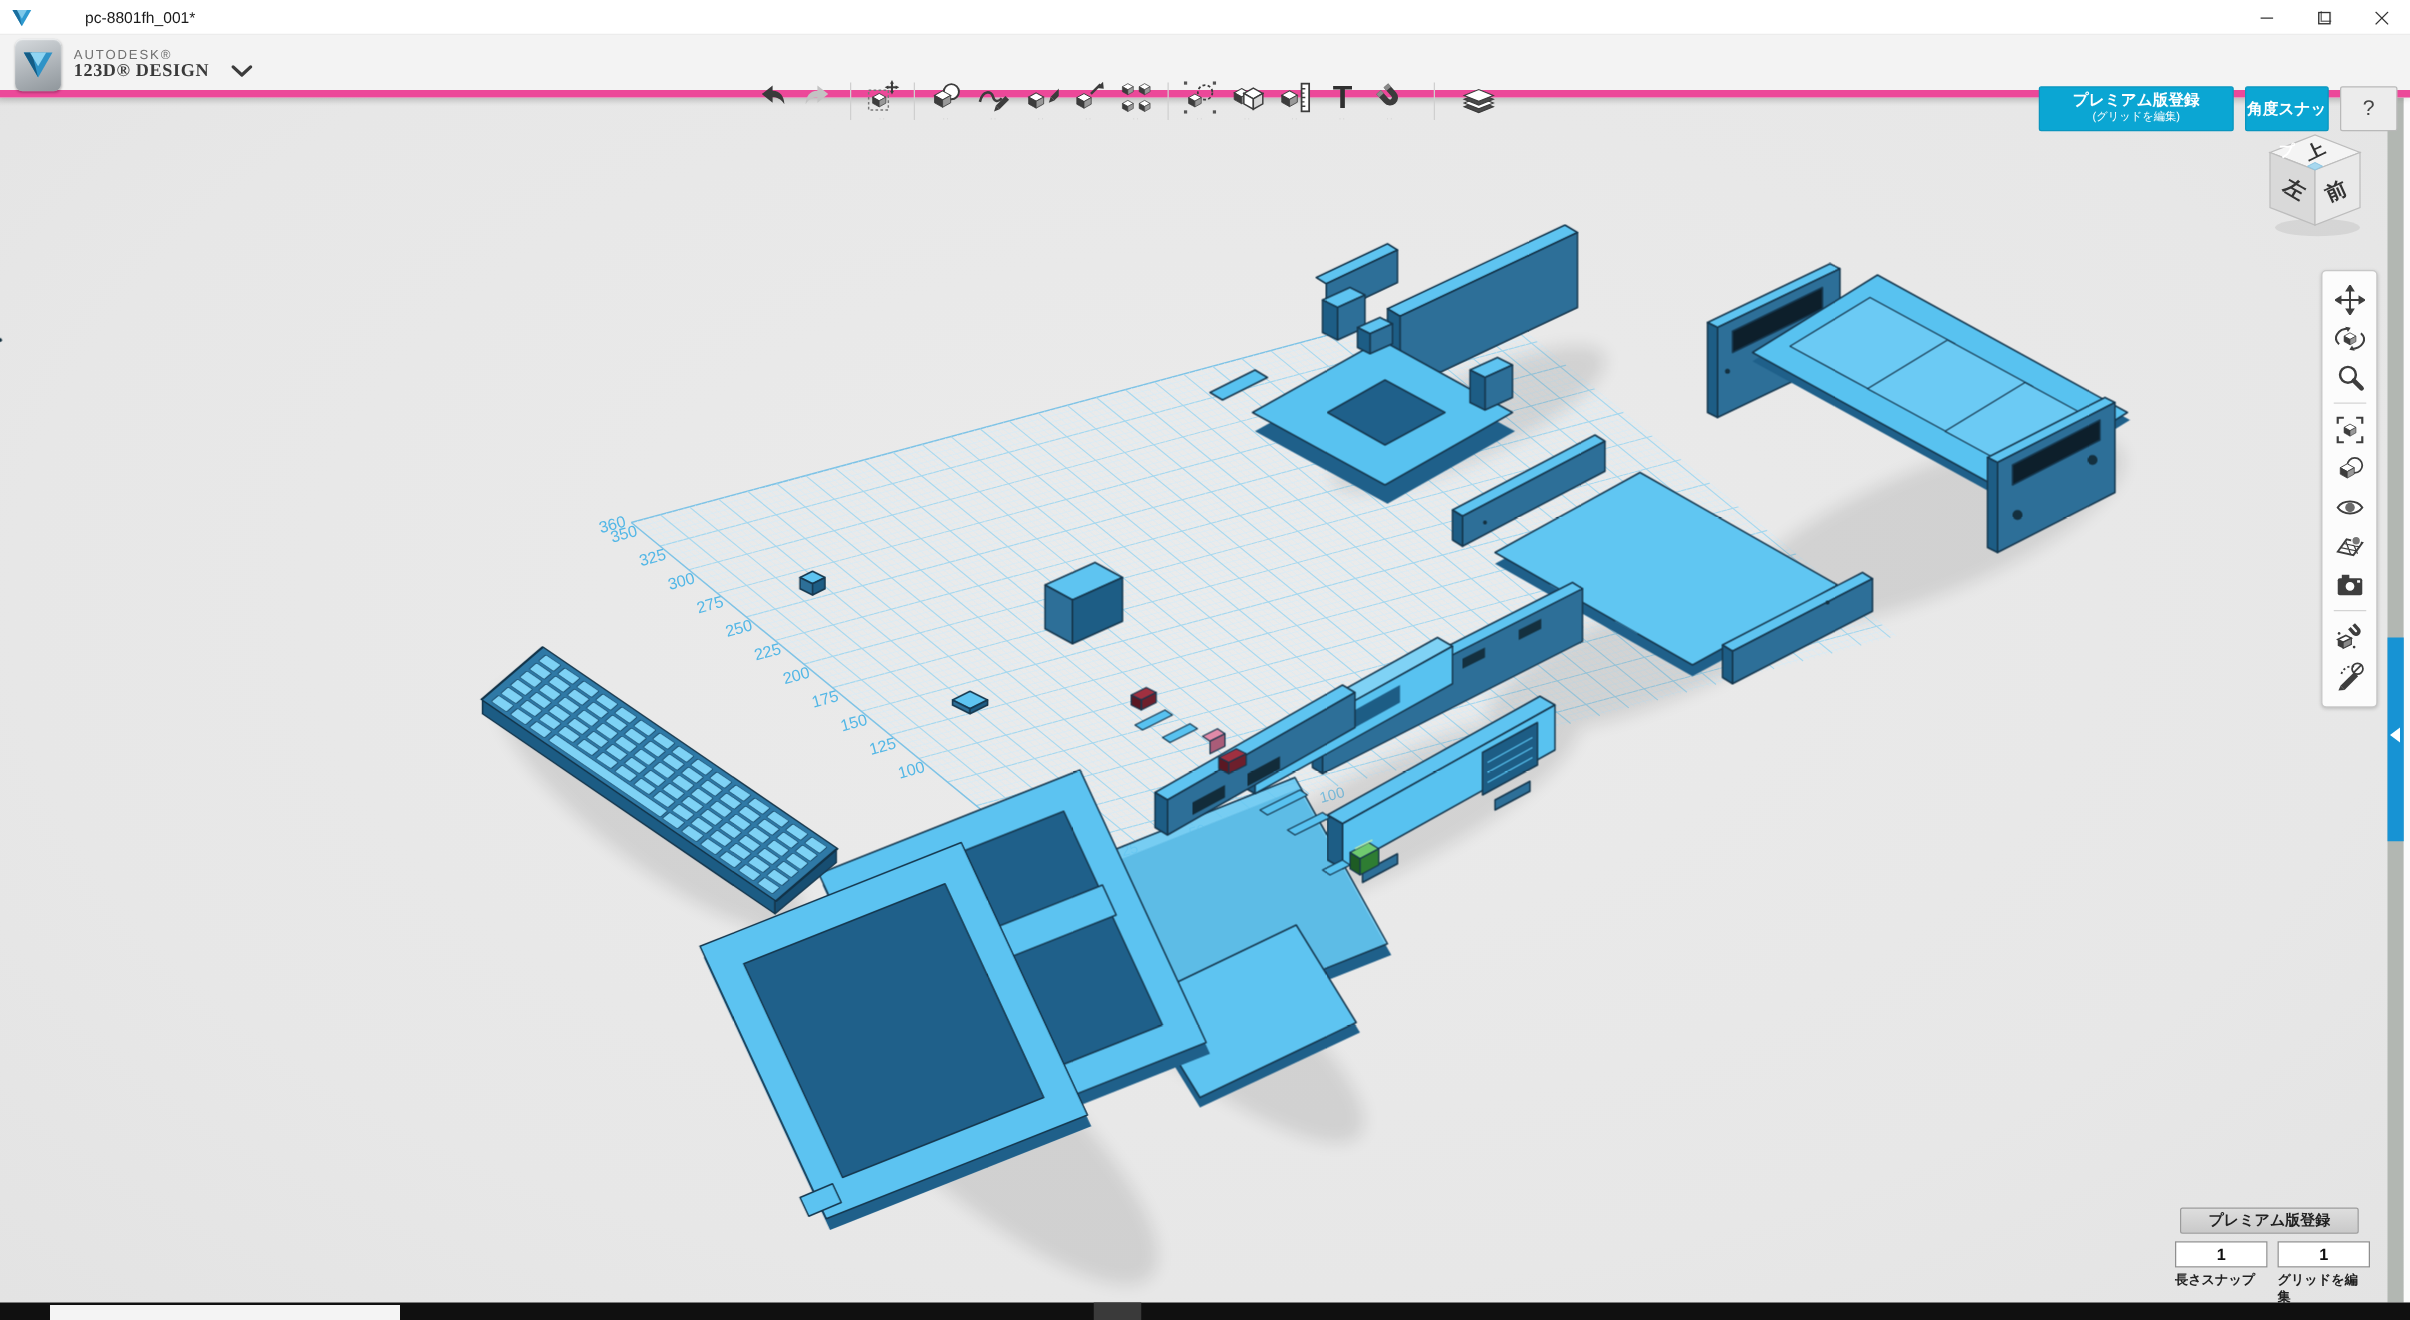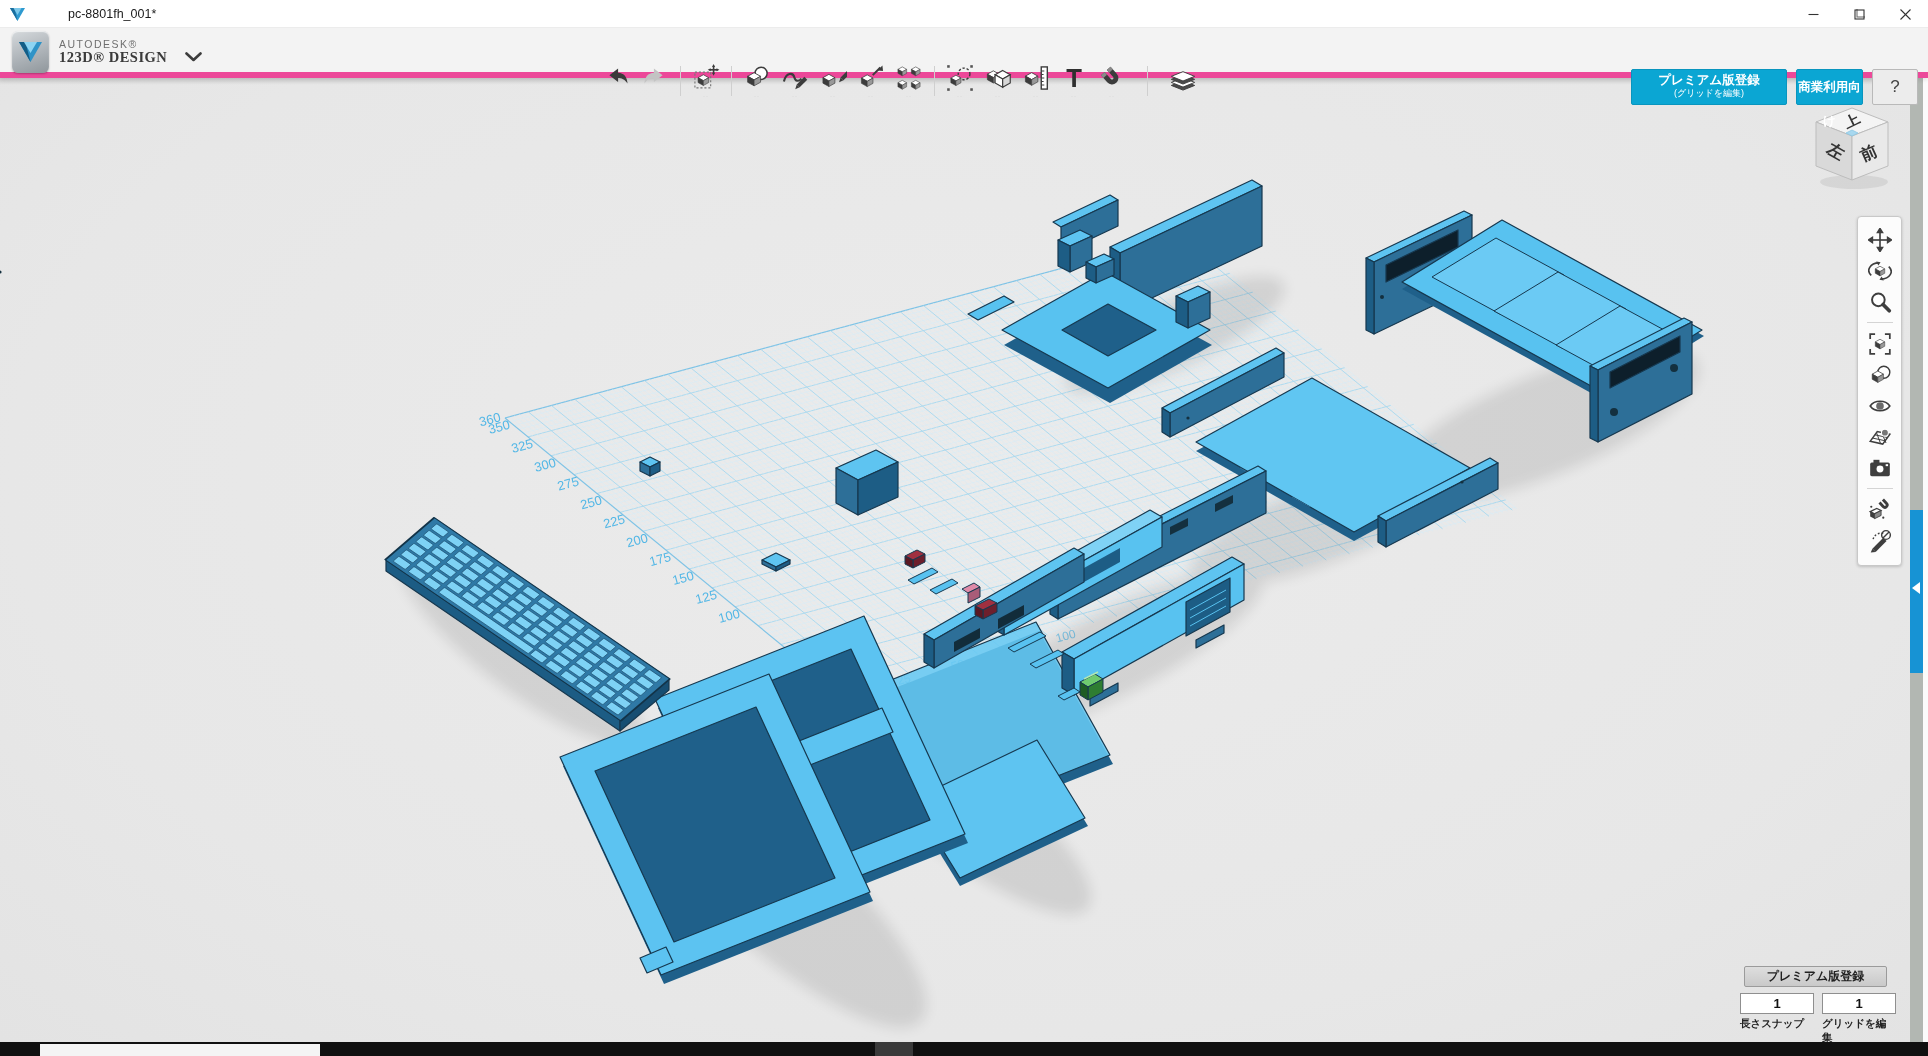--- a/index.html
+++ b/index.html
@@ -265,21 +265,21 @@
           <polygon points="2,8 12,4 22,8 12,12" fill="#fff" stroke="#3c3c3c" stroke-width=".8"></polygon>
         </svg>
       </div>
     </div>
 
     <div class="top-actions">
       <div class="btn-cyan btn-premium">
         <div class="l1">プレミアム版登録</div>
         <div class="l2">(グリッドを編集)</div>
       </div>
-      <div class="btn-cyan btn-signin">商業利用向け</div>
+      <div class="btn-cyan btn-signin">角度スナップ</div>
       <div class="btn-help">?</div>
     </div>
   </div>
 
   <svg width="0" height="0" style="position:absolute">
     <defs>
       <symbol id="sym-cube" viewBox="0 0 24 24">
         <polygon points="12,2.5 21.5,7.8 12,13.1 2.5,7.8" fill="#fff" stroke="#3c3c3c" stroke-width="1.3"></polygon>
         <polygon points="2.5,7.8 12,13.1 12,21.8 2.5,16.5" fill="#3c3c3c" stroke="#3c3c3c" stroke-width="1"></polygon>
         <polygon points="12,13.1 21.5,7.8 21.5,16.5 12,21.8" fill="#999" stroke="#3c3c3c" stroke-width="1"></polygon>

